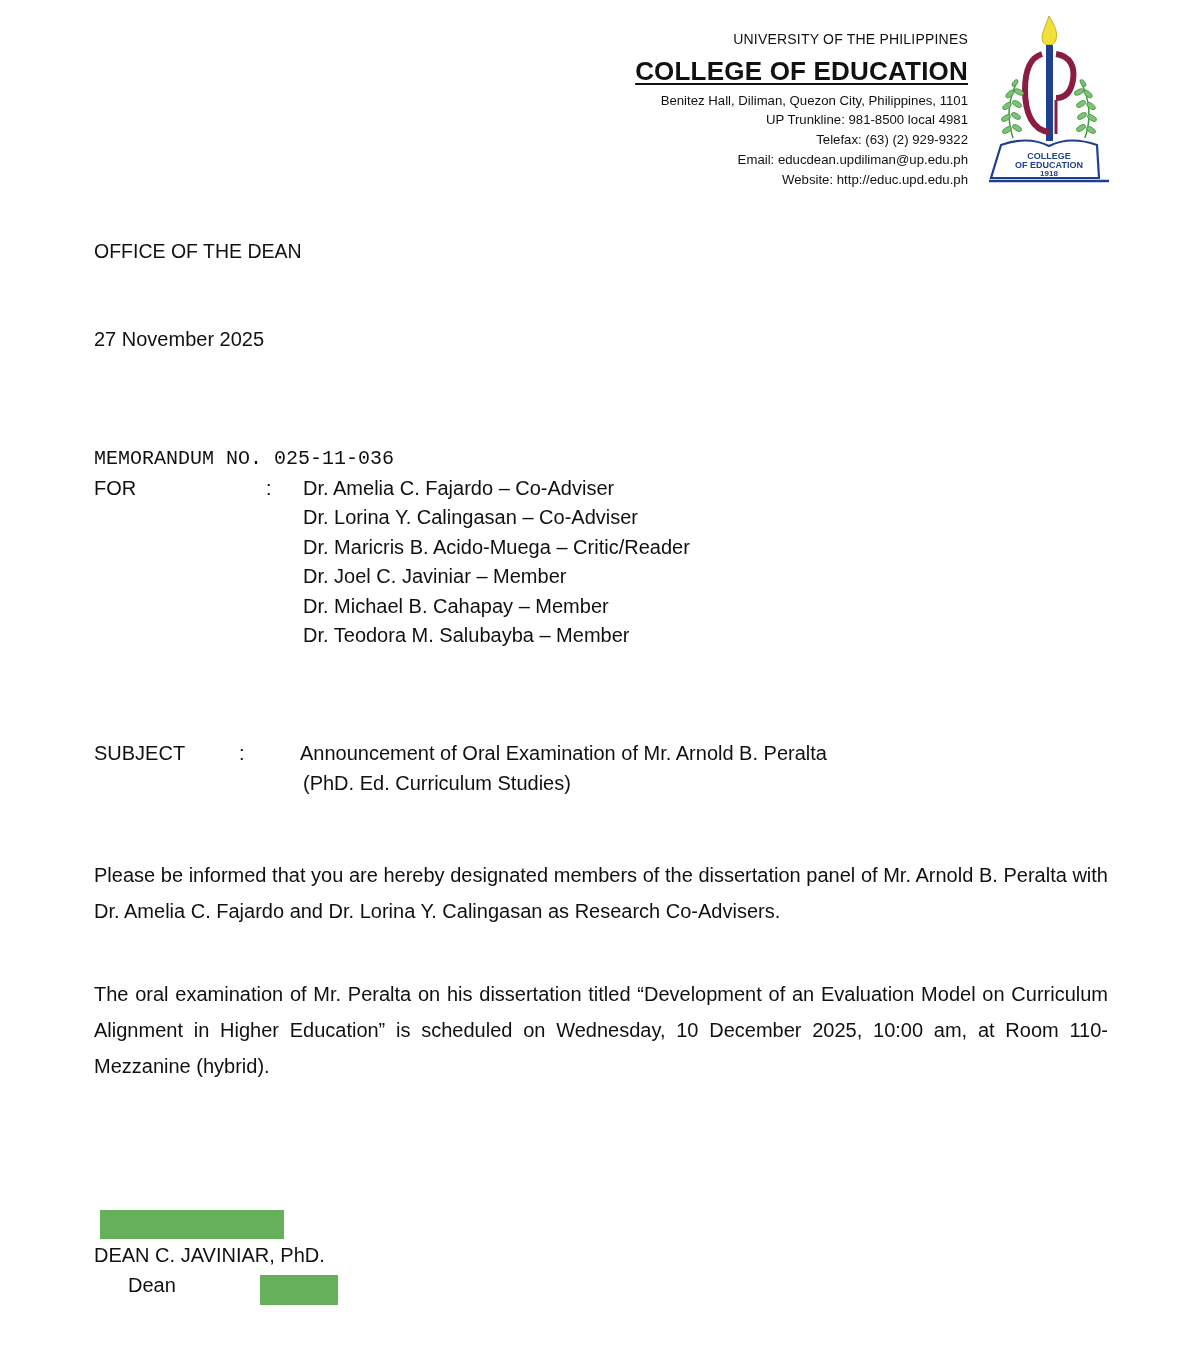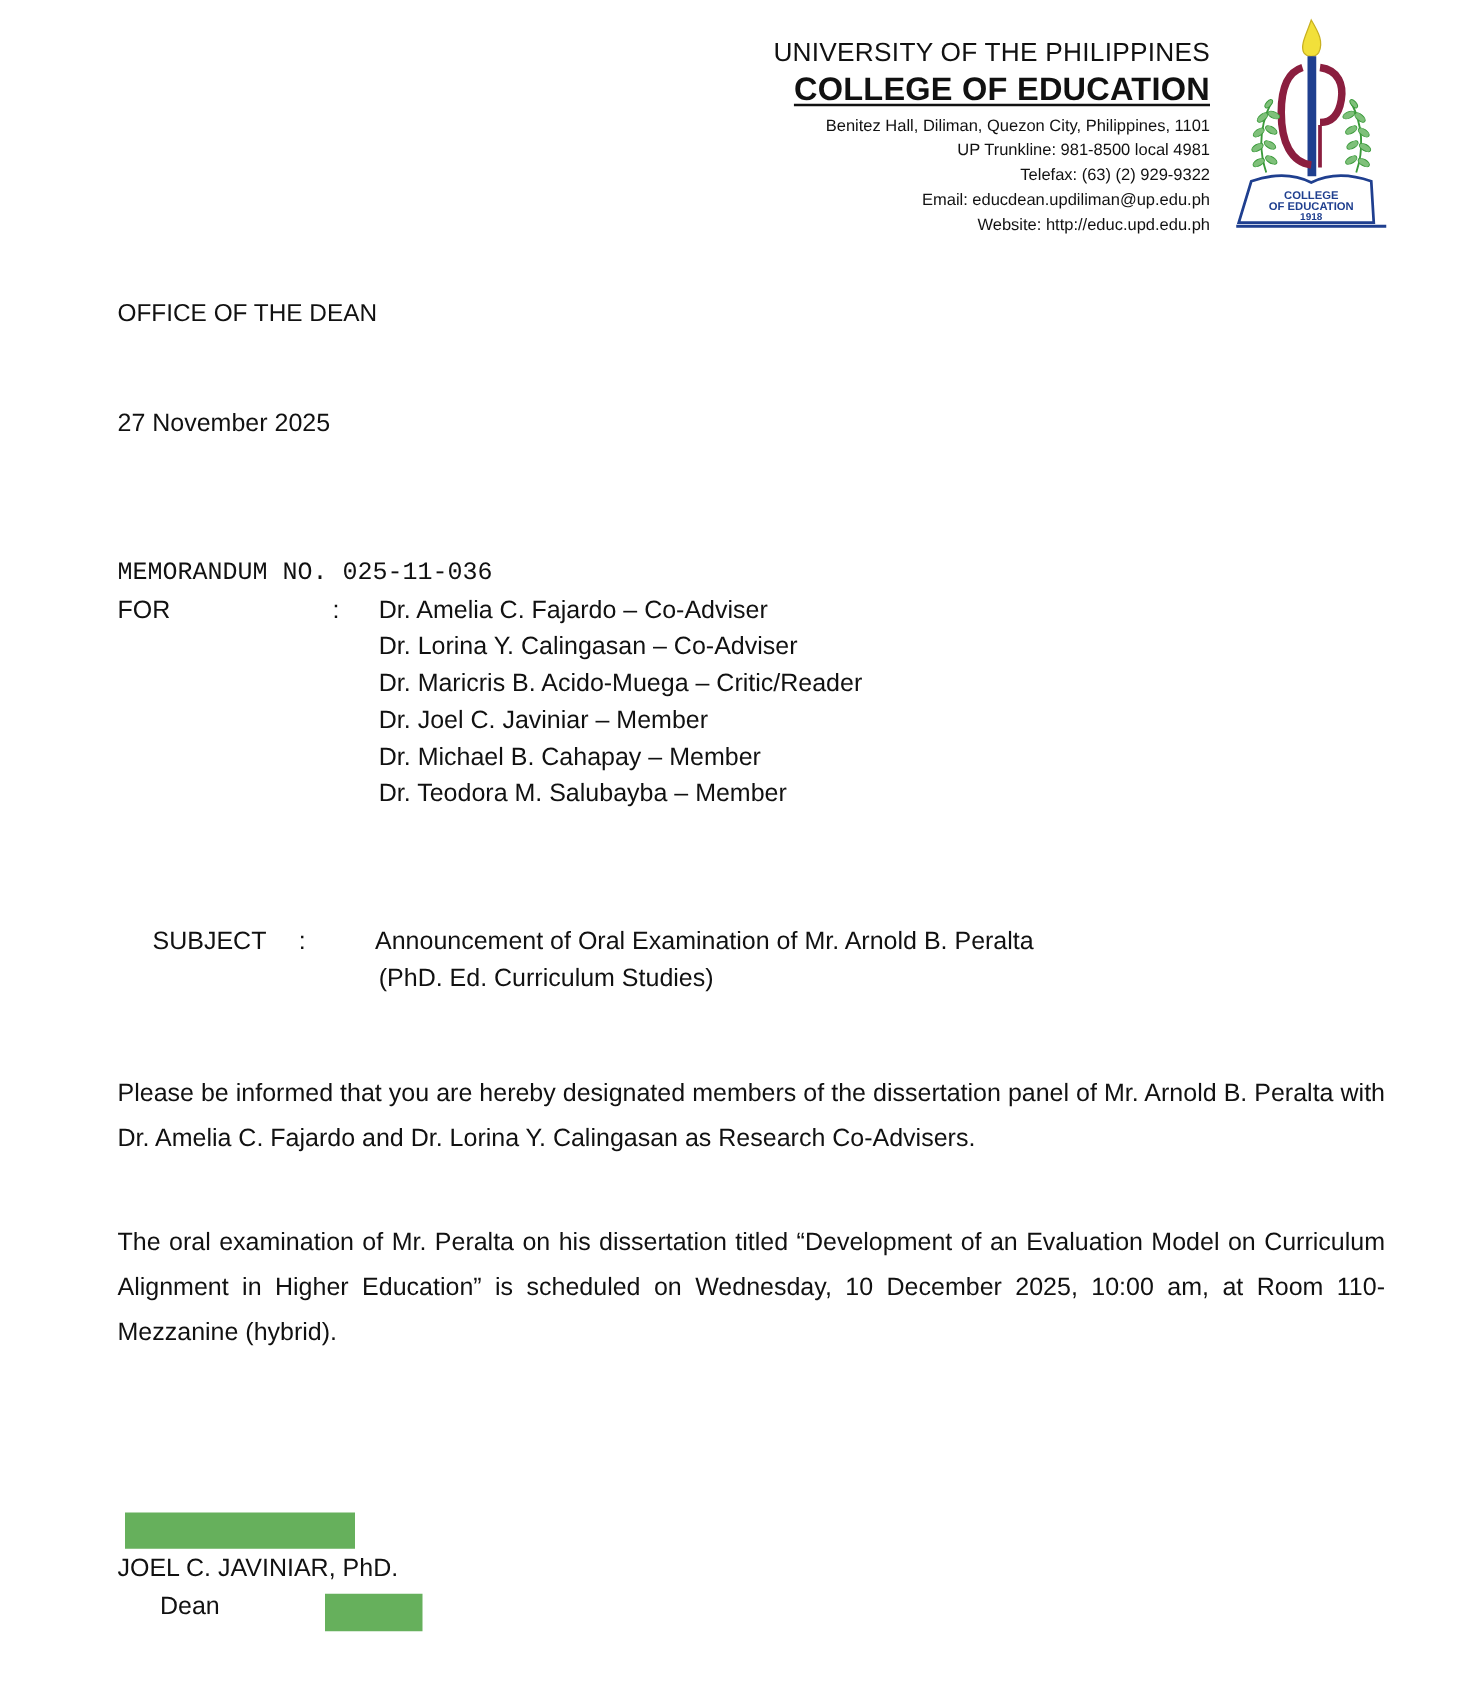--- a/index.html
+++ b/index.html
@@ -1,19 +1,19 @@
 <!DOCTYPE html>
 <html><head>
 <meta charset="utf-8">
 <style>
   html, body { margin: 0; padding: 0; background: #ffffff; }
   body { width: 1186px; height: 1346px; position: relative; overflow: hidden; color: #111; }
   .abs { position: absolute; white-space: nowrap; }
   .hdr { font-family: "Liberation Sans", sans-serif; text-align: right; right: 218px; color: #111; }
-  .hdr-univ { top: 31px; font-size: 21px; letter-spacing: 0.2px; }
+  .hdr-univ { top: 31px; font-size: 14px; letter-spacing: 0.2px; }
   .hdr-college { top: 56px; font-size: 26px; font-weight: bold; text-decoration: underline; text-underline-offset: 3px; text-decoration-thickness: 2px; letter-spacing: 0.2px; }
   .hdr-line { font-size: 13.2px; }
   .body-text { font-family: "Liberation Sans", sans-serif; font-size: 20px; color: #111; }
   .bold { font-weight: normal; }
   .para { position: absolute; left: 94px; width: 1014px; font-family: Liberation Sans, sans-serif; font-size: 20px; line-height: 36px; color: #111; white-space: normal; }
   .justify { text-align: justify; }
   .redact { position: absolute; background: #66b05c; }
   #logo { position: absolute; left: 985px; top: 10px; width: 132px; height: 180px; }
 </style>
 </head>
@@ -82,24 +82,24 @@
 
 <div>
   <div class="abs body-text" style="left:303px; top:477px;">Dr. Amelia C. Fajardo – Co-Adviser</div>
   <div class="abs body-text" style="left:303px; top:506px;">Dr. Lorina Y. Calingasan – Co-Adviser</div>
   <div class="abs body-text" style="left:303px; top:536px;">Dr. Maricris B. Acido-Muega – Critic/Reader</div>
   <div class="abs body-text" style="left:303px; top:565px;">Dr. Joel C. Javiniar – Member</div>
   <div class="abs body-text" style="left:303px; top:595px;">Dr. Michael B. Cahapay – Member</div>
   <div class="abs body-text" style="left:303px; top:624px;">Dr. Teodora M. Salubayba – Member</div>
 </div>
 
-<div class="abs body-text" style="left:94px; top:742px;margin-left:28px;">SUBJECT</div>
+<div class="abs body-text" style="left:94px; top:742px;">SUBJECT</div>
 <div class="abs body-text" style="left:239px; top:742px;">:</div>
 <div class="abs body-text" style="left:300px; top:742px;">Announcement of Oral Examination of Mr. Arnold B. Peralta</div>
 <div class="abs body-text" style="left:303px; top:772px;">(PhD. Ed. Curriculum Studies)</div>
 
 <div class="para justify" style="top:857px;">Please be informed that you are hereby designated members of the dissertation panel of Mr. Arnold B. Peralta with Dr. Amelia C. Fajardo and Dr. Lorina Y. Calingasan as Research Co-Advisers.</div>
 <div class="para justify" style="top:976px;">The oral examination of Mr. Peralta on his dissertation titled “Development of an Evaluation Model on Curriculum Alignment in Higher Education” is scheduled on Wednesday, 10 December 2025, 10:00 am, at Room 110-Mezzanine (hybrid).</div>
 
 <div class="redact" style="left:100px; top:1210px; width:184px; height:29px;"></div>
-<div class="abs body-text bold" style="left:94px; top:1244px;">JOEL C. JAVINIAR, PhD.</div>
+<div class="abs body-text bold" style="left:94px; top:1244px;">DEAN C. JAVINIAR, PhD.</div>
 <div class="abs body-text" style="left:94px; top:1274px;margin-left:34px;">Dean</div>
 <div class="redact" style="left:260px; top:1275px; width:78px; height:30px;"></div>
 
 </body></html>

